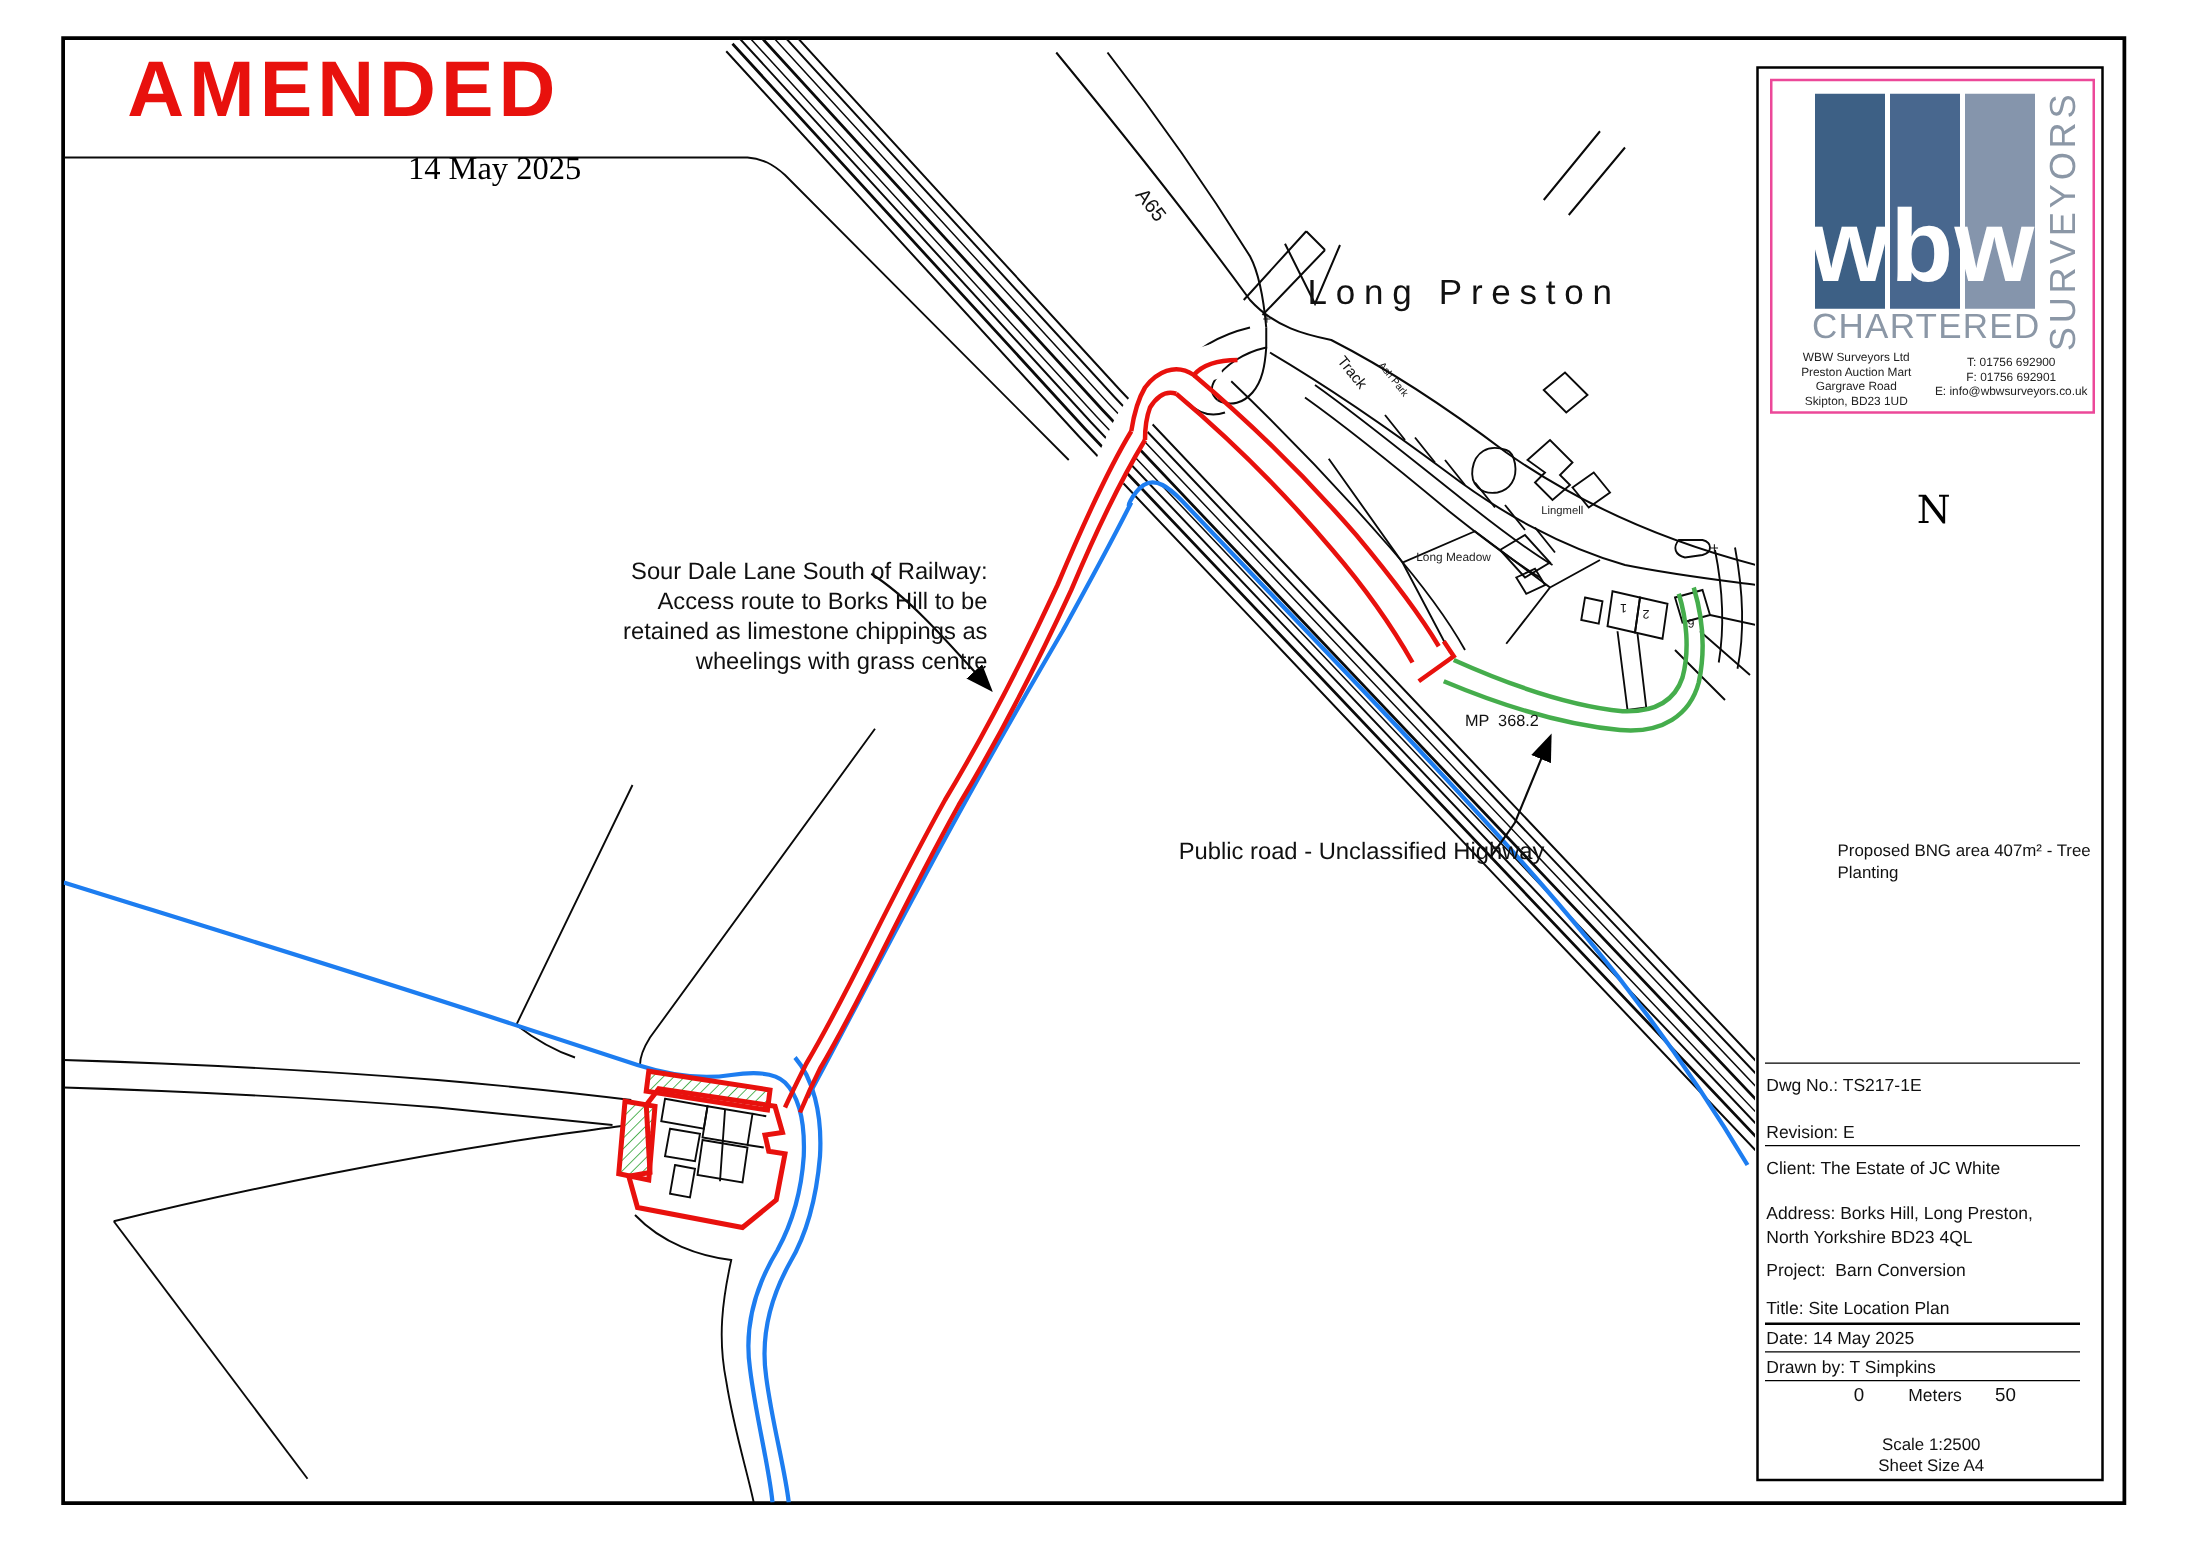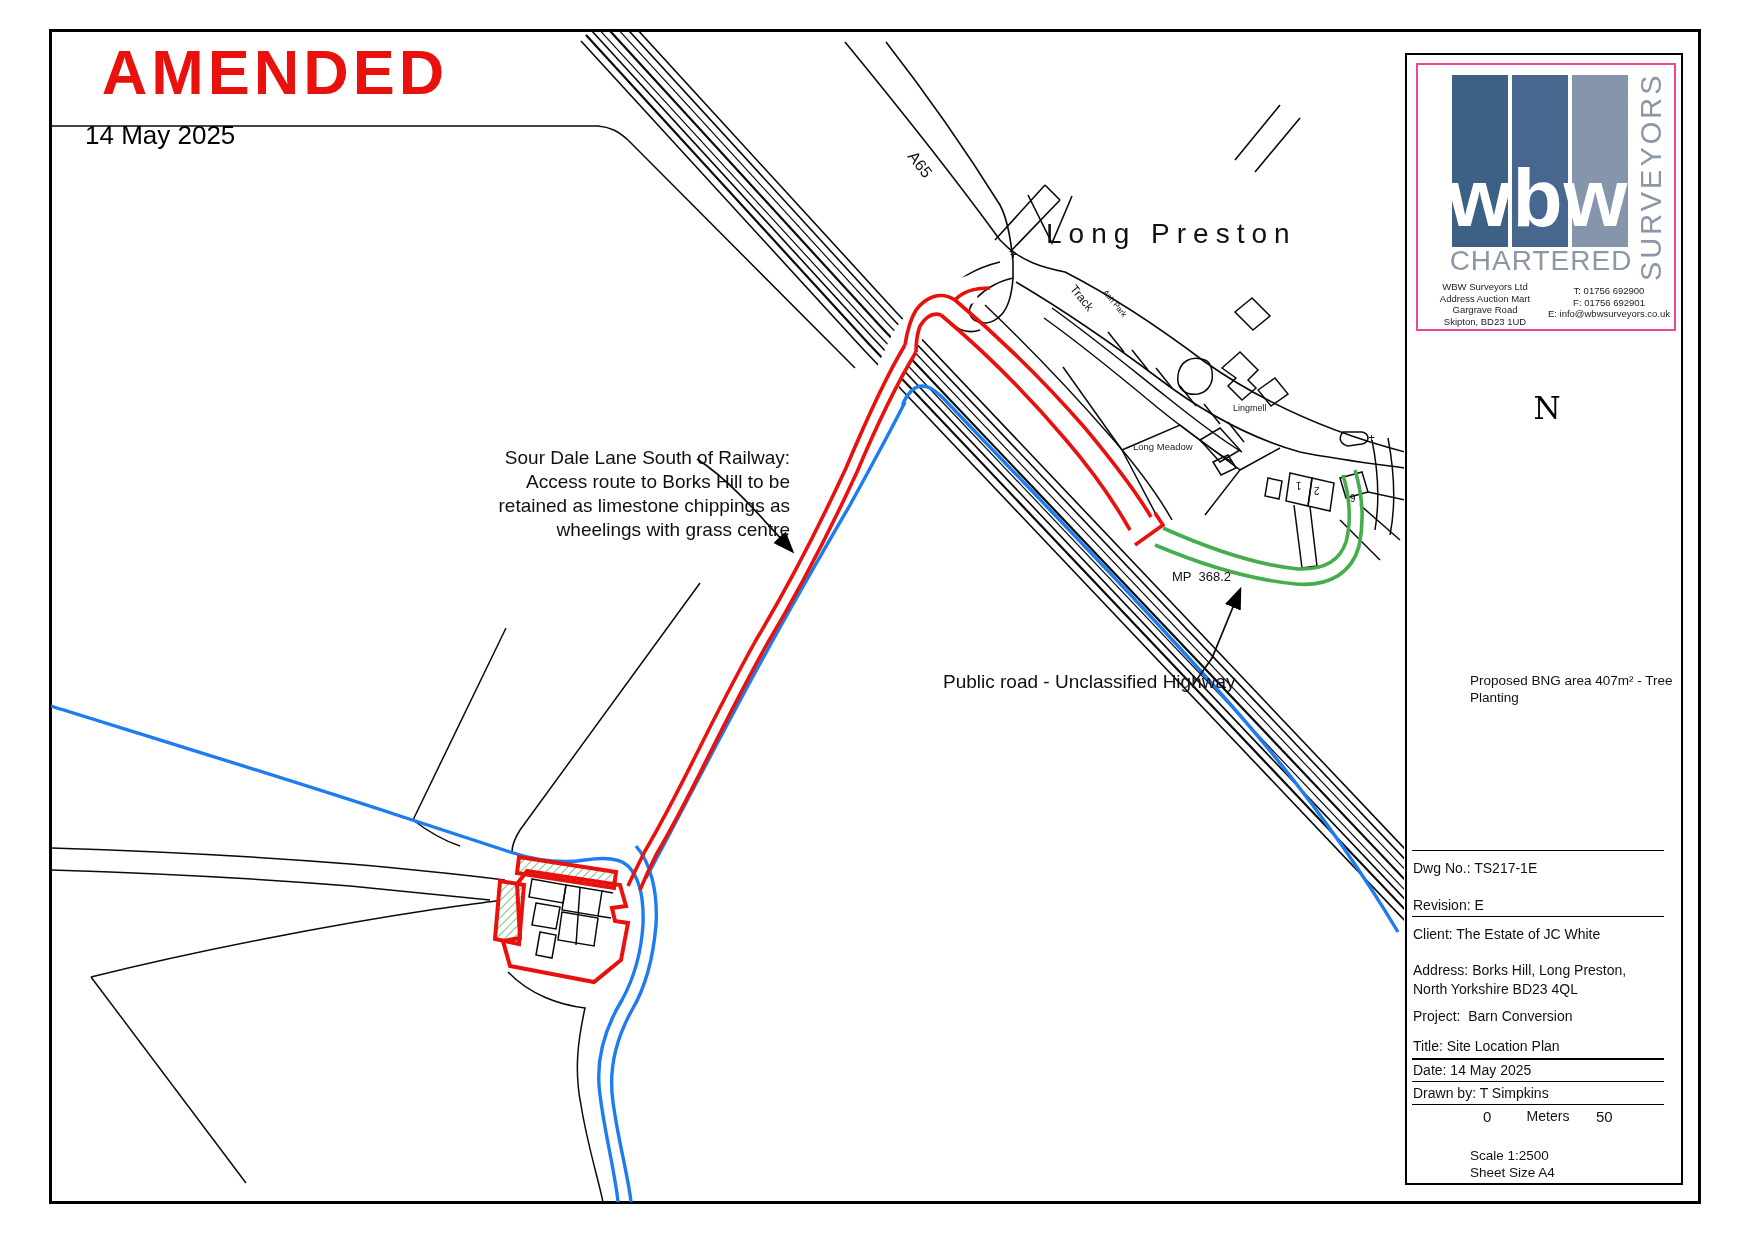--- a/index.html
+++ b/index.html
@@ -4,22 +4,22 @@
 <style>
   html,body{margin:0;padding:0;background:#ffffff;}
   .page{position:relative;width:1755px;height:1240px;background:#fff;overflow:hidden;
         font-family:"Liberation Sans",sans-serif;color:#111;}
   .border-outer{position:absolute;left:49px;top:29px;width:1652px;height:1175px;
         border:3px solid #000;box-sizing:border-box;}
   svg.linework{position:absolute;left:0;top:0;}
   .lbl{position:absolute;white-space:pre;color:#111;}
   .stamp-word{position:absolute;left:85px;top:36px;width:380px;text-align:center;
         font-size:63px;font-weight:800;letter-spacing:4px;color:#e8110d;}
-  .stamp-date{position:absolute;left:85px;top:120px;width:380px;text-align:left;
-        font-size:26px;color:#000;}
+  .stamp-date{position:absolute;left:85px;top:120px;width:380px;text-align:right;
+        font-size:26px;color:#000;font-family:Liberation Serif, serif;}
   .settlement{left:1046px;top:218px;width:250px;font-size:28px;letter-spacing:7px;font-weight:400;}
   .ann{position:absolute;font-size:19px;line-height:24px;color:#101010;}
   .ann1{left:430px;top:446px;width:360px;text-align:right;}
   .ann2{left:943px;top:670px;}
   .tb{position:absolute;left:1405px;top:53px;width:278px;height:1132px;
       border:2px solid #000;box-sizing:border-box;background:#fff;}
   .logo-box{position:absolute;left:9px;top:8px;width:260px;height:268px;border:2px solid #ec4899;box-sizing:border-box;}
   .bars{position:absolute;left:34px;top:10px;display:flex;gap:4px;}
   .bar{width:56px;height:172px;}
   .wbw{position:absolute;left:20px;top:86px;width:200px;text-align:center;
@@ -32,21 +32,21 @@
        font-size:9.5px;line-height:11.5px;color:#222;}
   .contact{position:absolute;left:128px;top:220px;width:126px;text-align:center;
        font-size:9.5px;line-height:11.5px;color:#222;}
   .nlabel{position:absolute;left:1529px;top:390px;width:36px;text-align:center;
        font-size:31px;font-family:"DejaVu Serif",serif;color:#000;}
   .legend-text{position:absolute;left:1470px;top:672px;width:210px;font-size:13.5px;line-height:17px;}
   .fld{position:absolute;left:1413px;width:252px;font-size:14px;white-space:pre-wrap;}
   .sep{position:absolute;left:1412px;width:252px;border-top:1.6px solid #000;}
   .sep2{border-top:2.5px solid #000;}
   .sb-lbl{position:absolute;font-size:15px;}
-  .sb-small{position:absolute;left:1470px;width:150px;text-align:left;font-size:13.5px;}
+  .sb-small{position:absolute;left:1470px;width:150px;text-align:center;font-size:13.5px;}
   .maplbl-sm{font-size:9px;color:#222;}
 </style>
 </head>
 <body>
 
 <div class="page">
 
   <div class="border-outer"></div>
 
   <svg class="linework" width="1755" height="1240" viewBox="0 0 1755 1240">
@@ -224,21 +224,21 @@
       <div class="bars">
         <div class="bar" style="background: rgb(61, 96, 133);"></div>
         <div class="bar" style="background: rgb(72, 103, 142);"></div>
         <div class="bar" style="background: rgb(133, 149, 172);"></div>
       </div>
       <div class="wbw">wbw</div>
       <div class="surveyors">SURVEYORS</div>
       <div class="chartered">CHARTERED</div>
       <div class="addr">
         <div>WBW Surveyors Ltd</div>
-        <div>Address Auction Mart</div>
+        <div>Preston Auction Mart</div>
         <div>Gargrave Road</div>
         <div>Skipton, BD23 1UD</div>
       </div>
       <div class="contact">
         <div>T: 01756 692900</div>
         <div>F: 01756 692901</div>
         <div>E: info@wbwsurveyors.co.uk</div>
       </div>
     </div>
   </div>

